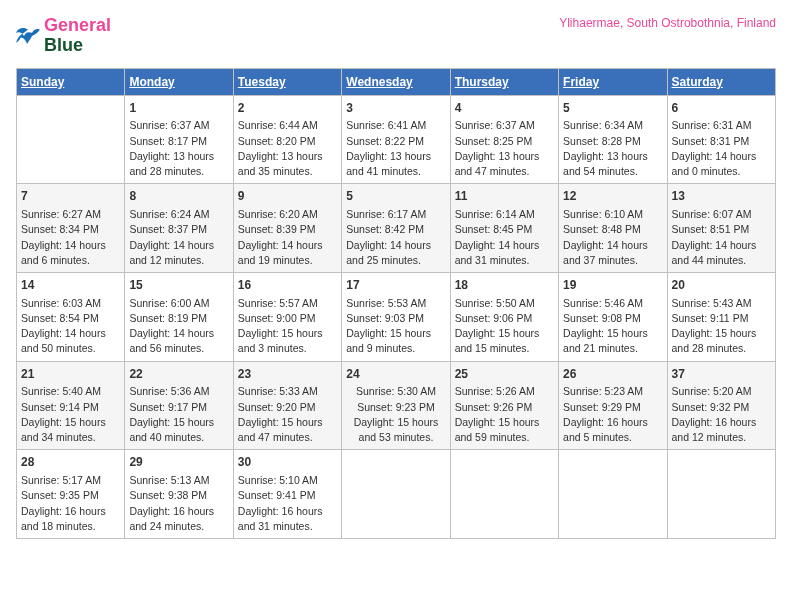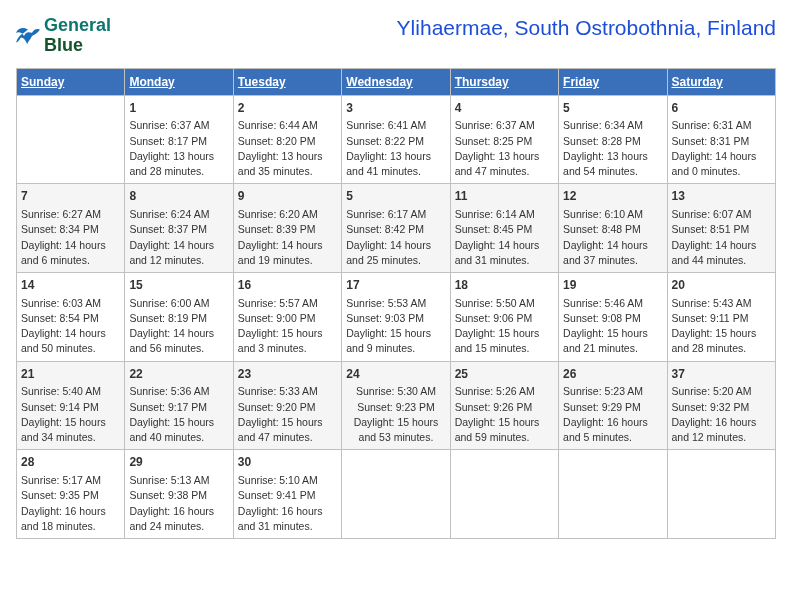--- a/index.html
+++ b/index.html
@@ -19,35 +19,35 @@
     .logo {
       display: flex;
       align-items: center;
       gap: 4px;
     }
     .logo-text {
       font-size: 18px;
       font-weight: bold;
       line-height: 1.1;
     }
-    .logo-general { color: #0f766e; }
+    .logo-general { color: #ec4899; }
     .logo-blue { color: #14532d; }
     .logo-bird {
       width: 24px;
       height: 20px;
     }
     .title-block { text-align: right; }
     .month-title {
       font-size: 36px;
       font-weight: bold;
       color: #333;
     }
     .subtitle {
-      font-size: 21px;
-      color: #1d4ed8;
+      font-size: 12px;
+      color: #ec4899;
     }
     table {
       width: 100%;
       border-collapse: collapse;
       font-size: 11px;
     }
     thead tr th {
       background: #3a6fba;
       color: #fff;
       padding: 6px 4px;

